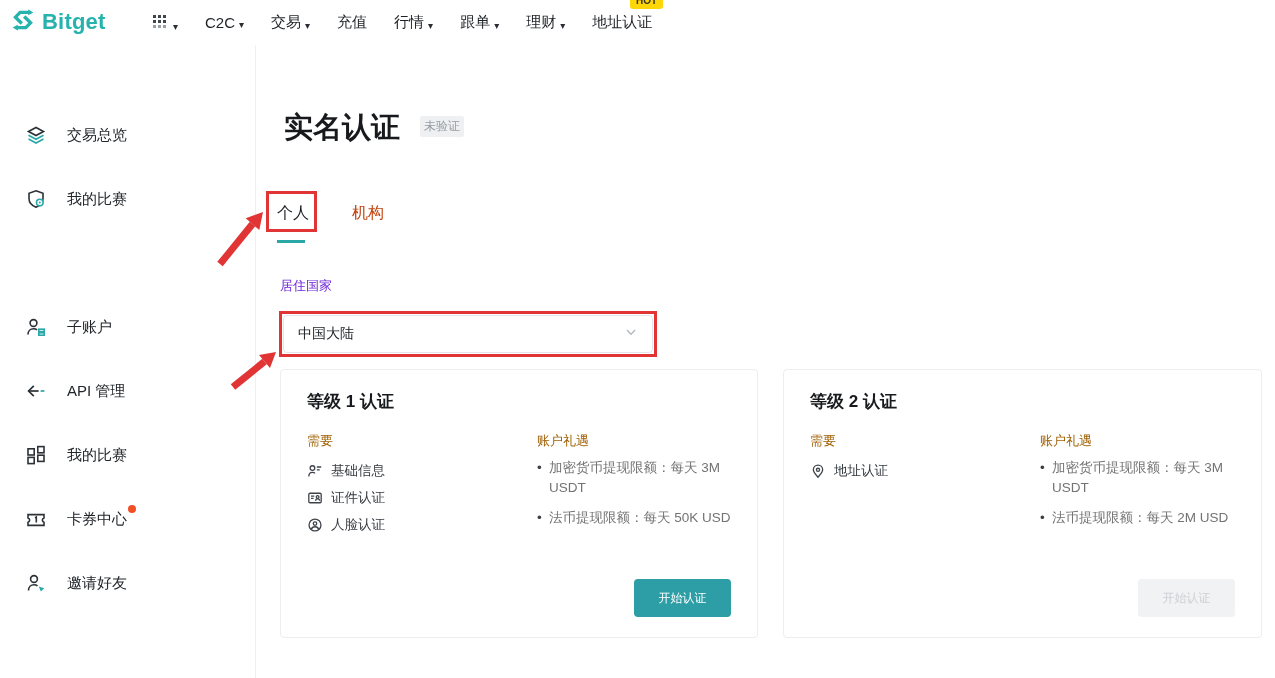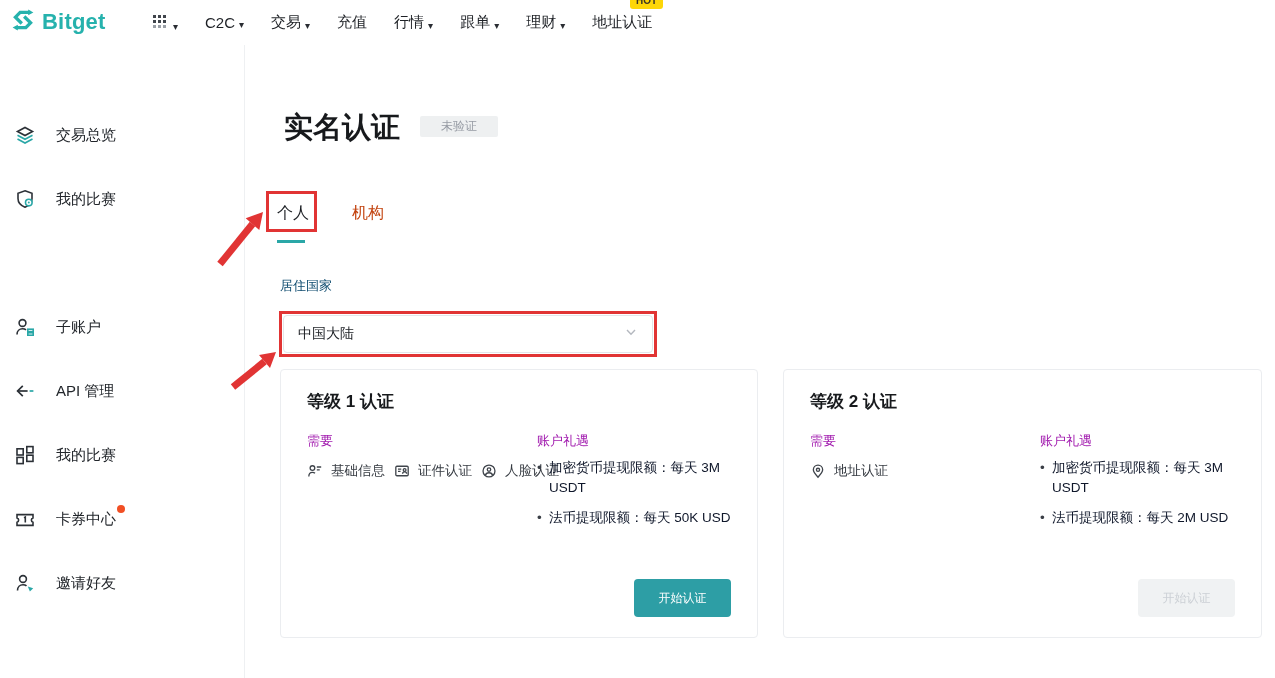--- a/index.html
+++ b/index.html
@@ -11,66 +11,66 @@
   .logo{position:absolute;left:10px;top:7px;display:flex;align-items:center;gap:6px;cursor:pointer;}
   .logo-text{font-size:22px;font-weight:700;color:#26b2ad;letter-spacing:.2px;}
   .navmenu{position:absolute;left:143px;top:0;height:45px;display:flex;align-items:center;gap:19px;}
   .nav-item{display:flex;align-items:flex-end;gap:4px;font-size:15px;color:#1e2126;cursor:pointer;white-space:nowrap;margin-left:8px;}
   .caret{display:inline-block;}
   .caret::after{content:"▾";font-size:10px;color:#2a2d33;line-height:1;}
   .hot{position:absolute;left:630px;top:-8px;background:#fdd608;color:#383327;
        font-size:10px;font-weight:700;padding:2px 6px;border-radius:3px;line-height:1.3;}
 
   
-  .sidebar{position:absolute;top:45px;left:0;width:245px;height:633px;background:#fff;
+  .sidebar{position:absolute;top:45px;left:11px;width:245px;height:633px;background:#fff;
            border-right:1px solid #eef0f2;box-sizing:border-box;}
   .side-item{position:absolute;left:0;width:245px;height:50px;display:flex;align-items:center;
              gap:20px;padding-left:14px;box-sizing:border-box;font-size:15px;color:#22262b;cursor:pointer;}
   .side-item.active{background:#f8fafb;}
   .active-bar{position:absolute;right:0;top:0;width:5px;height:50px;background:#2aa7a7;}
   .side-icon{width:22px;height:22px;flex:0 0 auto;}
   .side-icon svg{width:22px;height:22px;display:block;}
   .side-label{position:relative;white-space:nowrap;}
   .red-dot{position:absolute;top:-5px;right:-9px;width:8px;height:8px;border-radius:50%;background:#f14f24;}
 
   
   .page-title{position:absolute;left:280px;top:104px;font-size:29px;font-weight:700;color:#17191c;}
   .status-badge{position:absolute;left:420px;top:116px;background:#eef0f1;color:#969ba4;
-                font-size:12px;padding:2px 21px;border-radius:2px;}
+                font-size:12px;padding:2px 4px;border-radius:2px;}
   .tab{position:absolute;top:203px;font-size:16px;cursor:pointer;}
   .tab-personal{left:277px;color:#1b1e23;}
   .tab-org{left:352px;color:#c2410c;}
   .tab-underline{position:absolute;left:277px;top:240px;width:28px;height:3px;background:#2aa7a7;}
-  .field-label{position:absolute;left:280px;top:277px;font-size:13px;color:#0c4a6e;}
+  .field-label{position:absolute;left:280px;top:277px;font-size:13px;color:#6d28d9;}
   .select{position:absolute;left:283px;top:315px;width:370px;height:38px;border:1px solid #e3e5e8;
           border-radius:4px;box-sizing:border-box;display:flex;align-items:center;
           justify-content:space-between;padding:0 14px;background:#fff;cursor:pointer;}
   .select-value{font-size:14px;color:#1b1e23;}
 
   
   .annot-box{position:absolute;border:3px solid #e13434;box-sizing:border-box;pointer-events:none;}
   .annot-box1{left:266px;top:191px;width:51px;height:41px;}
   .annot-box2{left:279px;top:311px;width:378px;height:46px;}
   .annot-svg{position:absolute;left:0;top:0;pointer-events:none;}
 
   
   .card{position:absolute;top:369px;height:269px;border:1px solid #ebedf0;border-radius:4px;
         box-sizing:border-box;background:#fff;}
   .card1{left:280px;width:478px;}
   .card2{left:783px;width:479px;}
   .card-title{position:absolute;left:26px;top:20px;font-size:17px;font-weight:600;color:#17191c;}
-  .col-label{position:absolute;top:62px;font-size:13px;color:#a21caf;}
+  .col-label{position:absolute;top:62px;font-size:13px;color:#a16207;}
   .req-label{left:26px;}
   .ben-label{left:256px;}
-  .req-list{position:absolute;left:26px;top:92px;display:flex;flex-direction:row;gap:9px;}
+  .req-list{position:absolute;left:26px;top:92px;display:flex;flex-direction:column;gap:9px;}
   .req-item{display:flex;align-items:center;gap:8px;font-size:13.5px;color:#363b42;}
   .req-icon svg{width:16px;height:16px;display:block;}
   .ben-list{position:absolute;left:256px;top:88px;width:212px;margin:0;padding:0;list-style:none;
             display:flex;flex-direction:column;gap:9px;}
-  .ben-item{position:relative;padding-left:12px;font-size:13.5px;color:#0f172a;line-height:1.5;}
+  .ben-item{position:relative;padding-left:12px;font-size:13.5px;color:#737373;line-height:1.5;}
   .ben-item::before{content:"•";position:absolute;left:0;top:0;color:#3a3f46;}
   .start-btn{position:absolute;right:26px;top:209px;width:97px;height:38px;border:none;
              border-radius:4px;background:#2d9ea5;color:#fff;font-size:12px;cursor:pointer;
              font-family:"Liberation Sans",sans-serif;}
   .start-btn.disabled{background:#f0f2f3;color:#ccd0d5;cursor:default;}
 </style>
 </head>
 <body>
 
 <div class="page">

